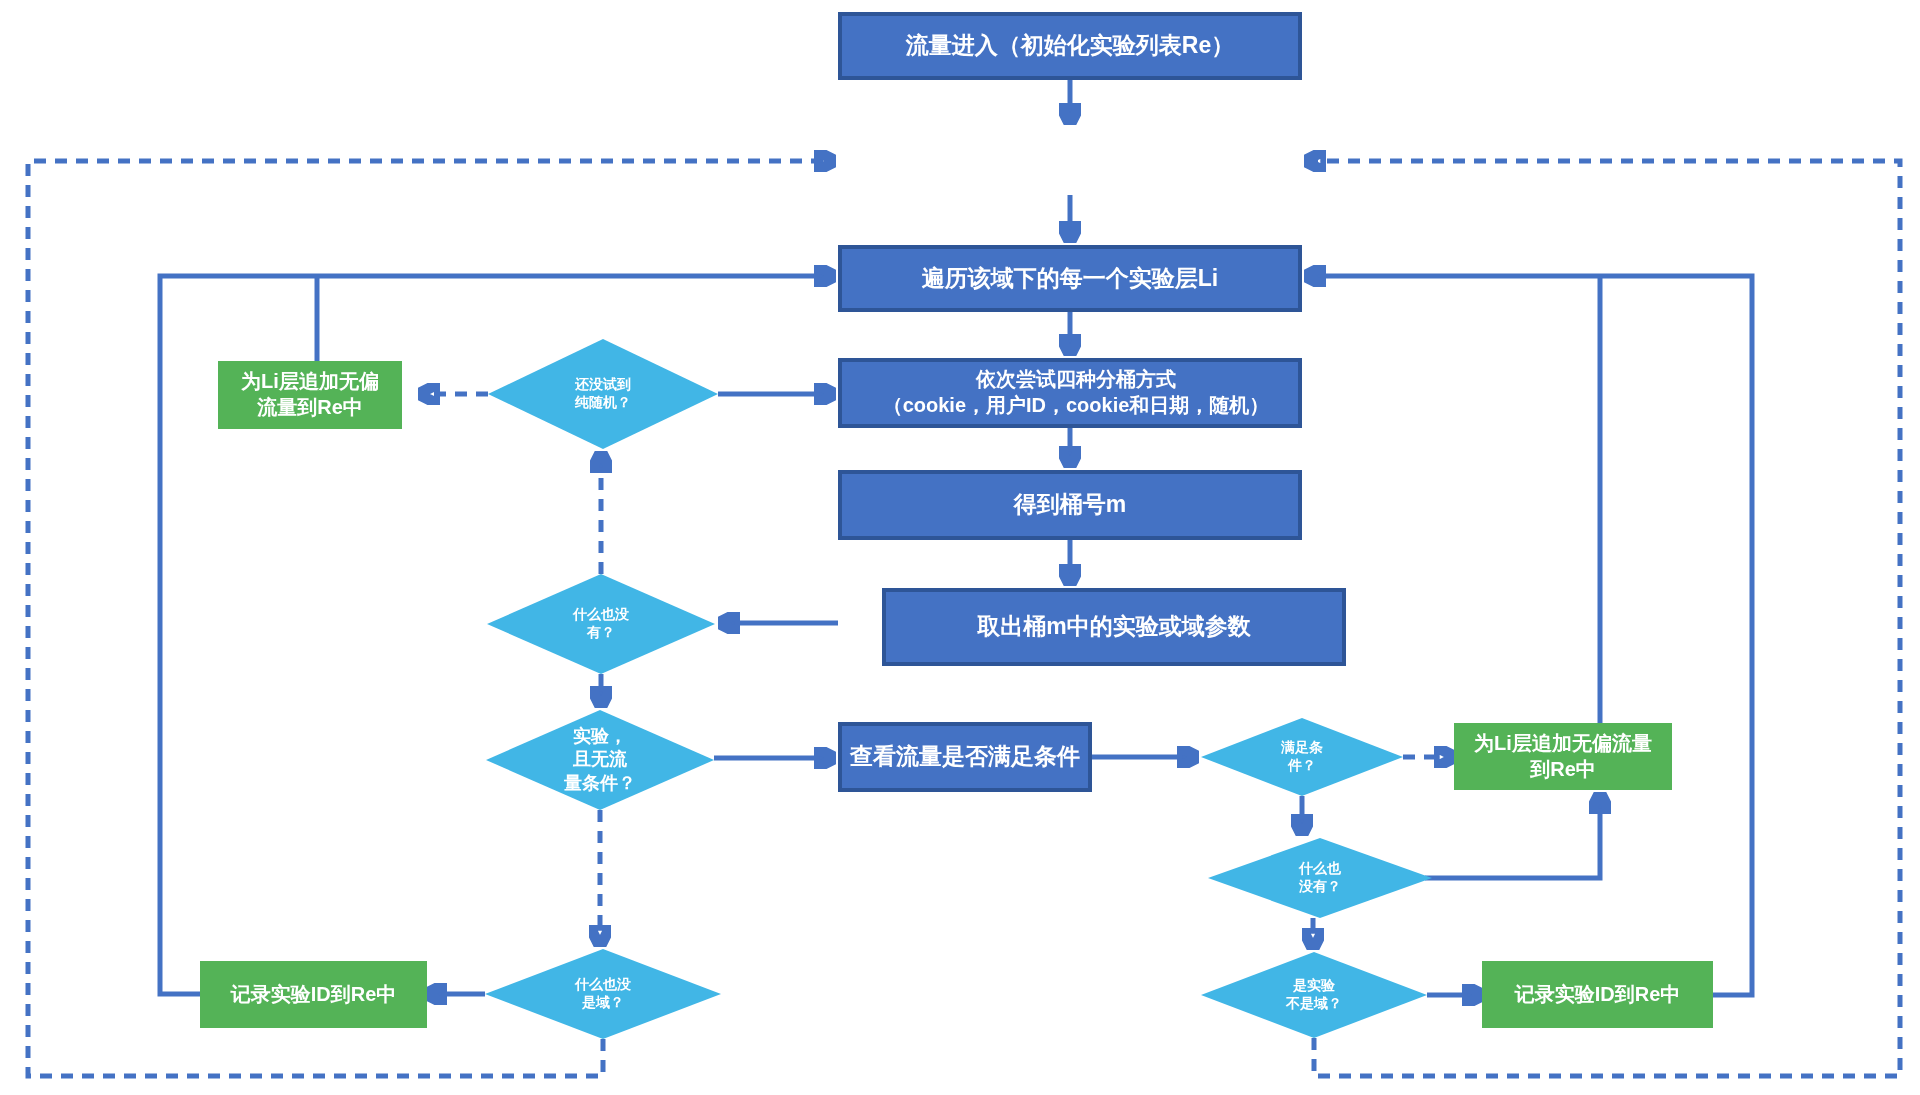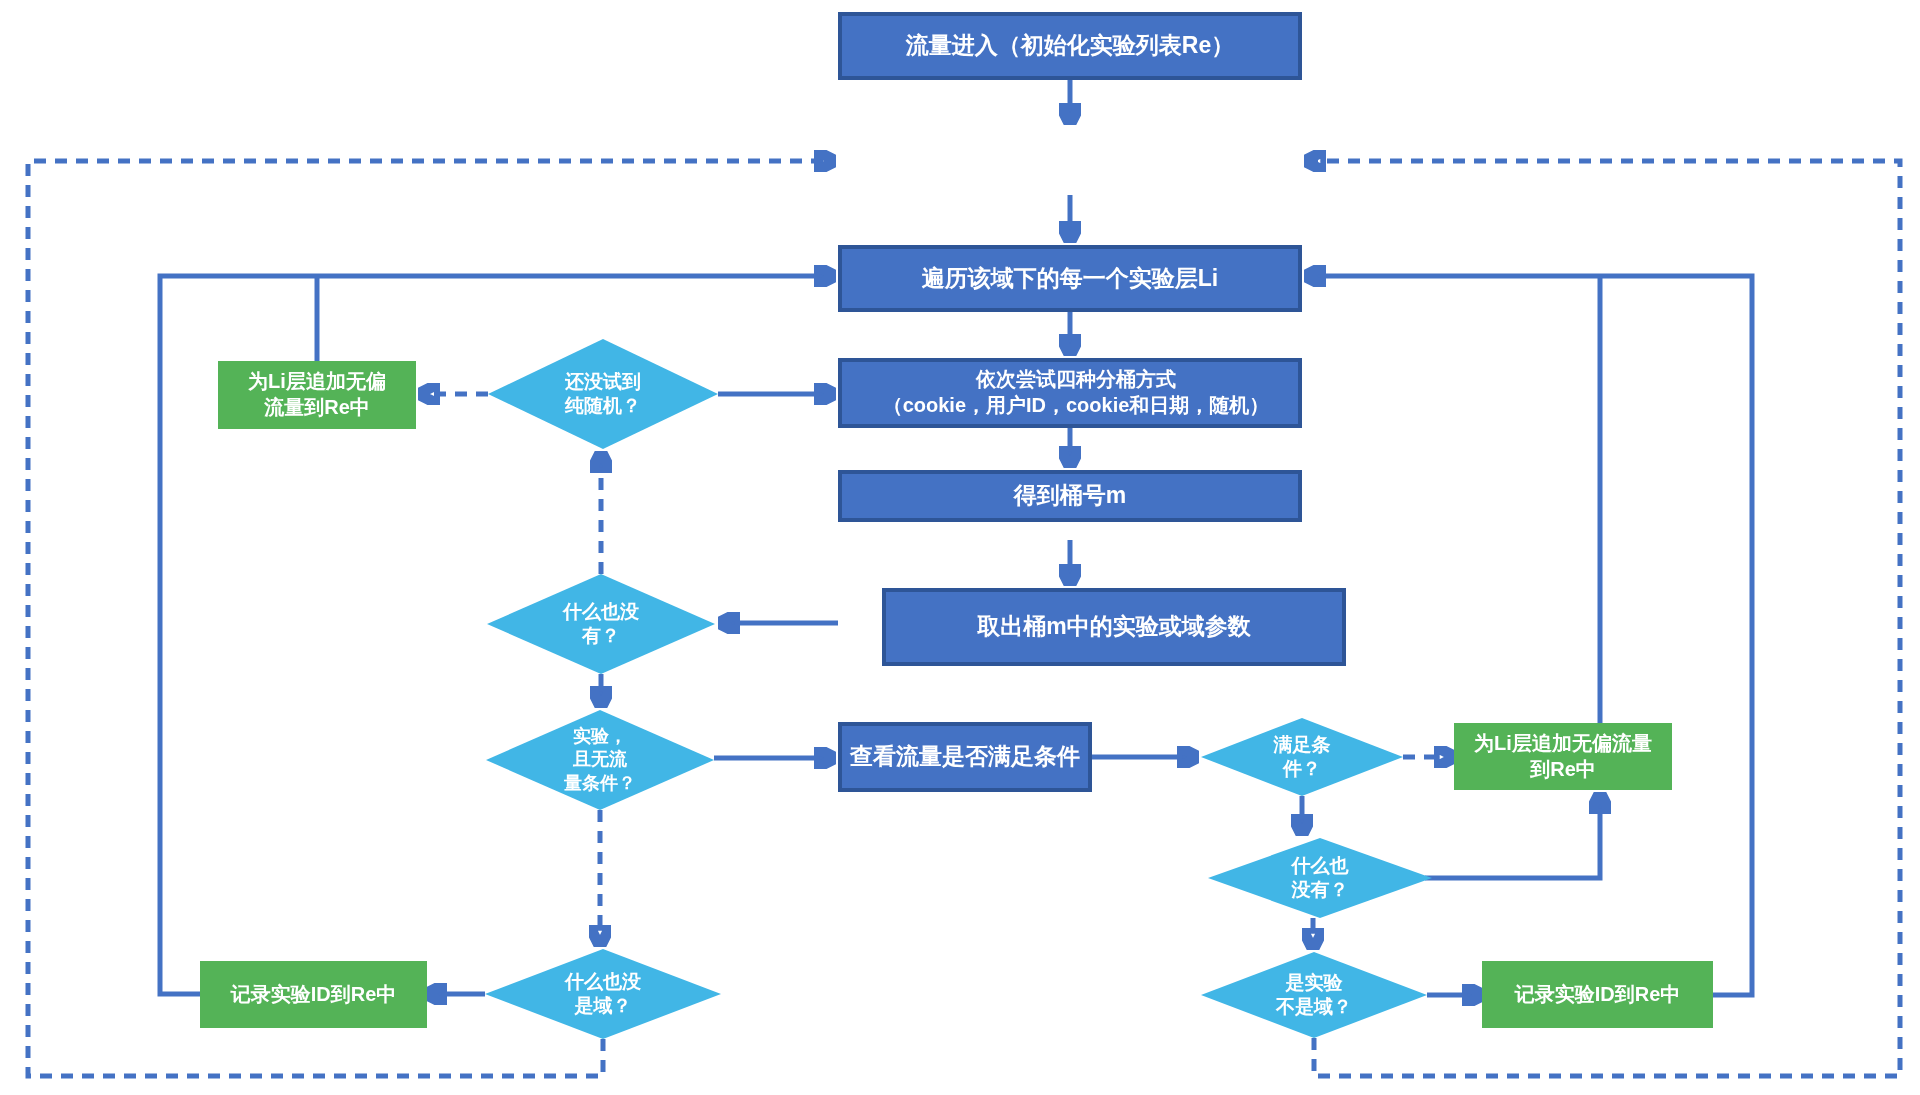--- a/index.html
+++ b/index.html
@@ -12,21 +12,21 @@
   #edges path.dash{stroke-dasharray:12 9;}
   .node{
     position:absolute;display:flex;align-items:center;justify-content:center;
     text-align:center;color:#ffffff;font-weight:bold;white-space:pre-line;
     line-height:1.28;box-sizing:border-box;
   }
   .box{background:#4472C4;border:4px solid #2E5597;font-size:23px;}
   .box.two-line{font-size:20px;}
   .green{background:#54B357;font-size:20px;}
   .diamond{
-    background:#41B6E6;font-size:19px;
+    background:#41B6E6;font-size:14px;
     clip-path:polygon(50% 0%,100% 50%,50% 100%,0% 50%);
   }
 </style>
 </head>
 <body>
 
 <div id="canvas">
 
   <svg id="edges" viewBox="0 0 1920 1095">
     <defs>
@@ -62,25 +62,25 @@
     <path d="M1713 995 L1752 995 L1752 276 L1306 276" marker-end="url(#arr)"></path>
 
     <path class="dash" d="M603 1039 L603 1076 L28 1076 L28 161 L834 161" marker-end="url(#arr)"></path>
     <path class="dash" d="M1314 1038 L1314 1076 L1900 1076 L1900 161 L1306 161" marker-end="url(#arr)"></path>
   </svg>
 
   <div class="node box" style="left:838px;top:12px;width:464px;height:68px;">流量进入（初始化实验列表Re）</div>
   <div class="node box" style="left:838px;top:245px;width:464px;height:67px;">遍历该域下的每一个实验层Li</div>
   <div class="node box two-line" style="left:838px;top:358px;width:464px;height:70px;padding-left:12px;">依次尝试四种分桶方式
 （cookie，用户ID，cookie和日期，随机）</div>
-  <div class="node box" style="left:838px;top:470px;width:464px;height:52px;">得到桶号m</div>
+  <div class="node box" style="left:838px;top:470px;width:464px;height:70px;">得到桶号m</div>
   <div class="node box" style="left:838px;top:588px;width:464px;height:78px;margin-left:44px;">取出桶m中的实验或域参数</div>
   <div class="node box" style="left:838px;top:722px;width:254px;height:70px;">查看流量是否满足条件</div>
 
-  <div class="node green" style="left:218px;top:361px;width:198px;height:68px;">为Li层追加无偏
+  <div class="node green" style="left:218px;top:361px;width:184px;height:68px;">为Li层追加无偏
 流量到Re中</div>
   <div class="node green" style="left:200px;top:961px;width:227px;height:67px;">记录实验ID到Re中</div>
   <div class="node green" style="left:1454px;top:723px;width:218px;height:67px;">为Li层追加无偏流量
 到Re中</div>
   <div class="node green" style="left:1482px;top:961px;width:231px;height:67px;">记录实验ID到Re中</div>
 
   <div class="node diamond" style="left:488px;top:339px;width:230px;height:110px;">还没试到
 纯随机？</div>
   <div class="node diamond" style="left:487px;top:574px;width:228px;height:100px;">什么也没
 有？</div>

